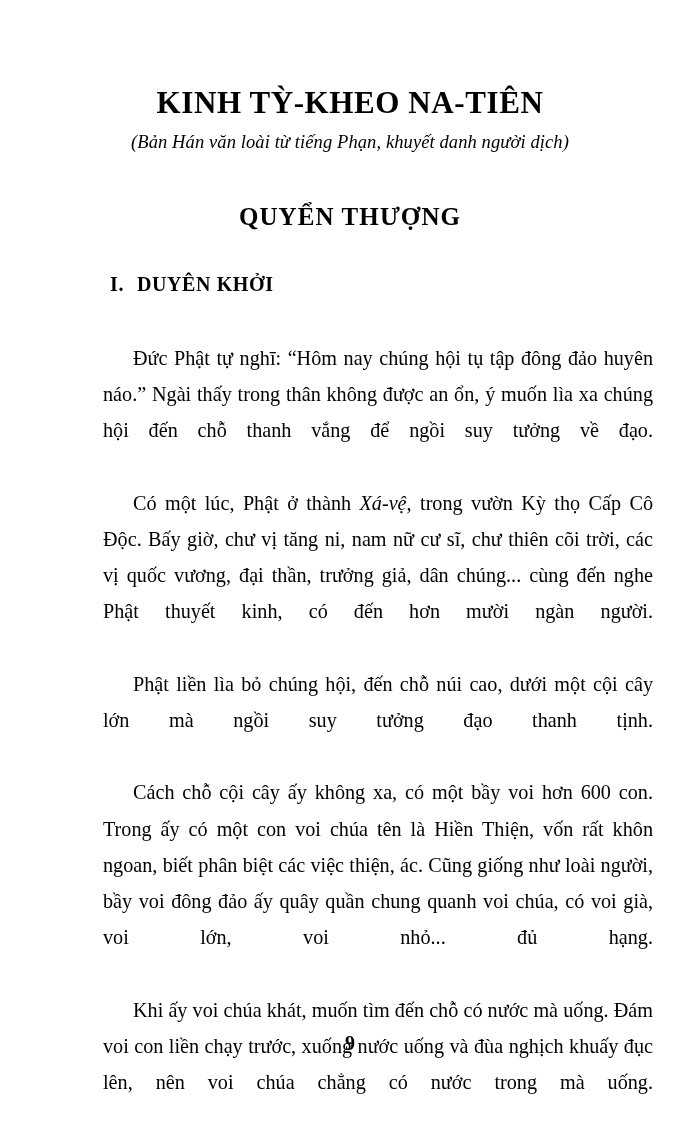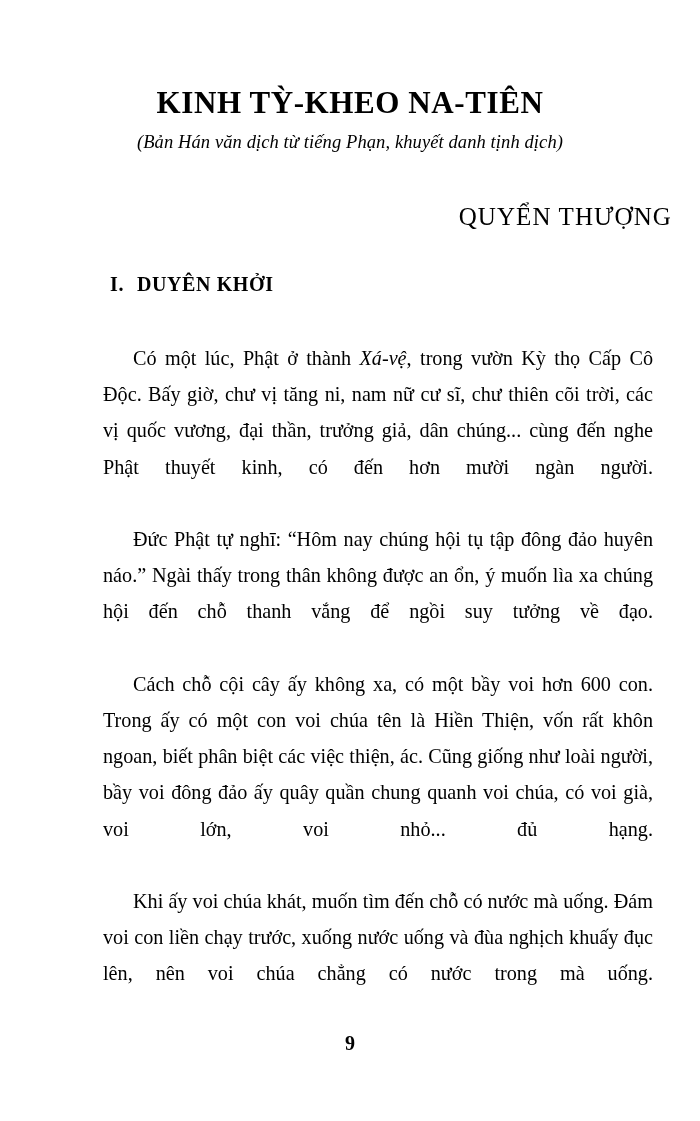--- a/index.html
+++ b/index.html
@@ -47,23 +47,23 @@
     line-height: 1.2;
     letter-spacing: 0.1px;
     white-space: nowrap;
   }
 
   .volume-title {
     position: absolute;
     left: 0;
     right: 0;
     top: 203px;
-    text-align: right;
+    text-align: center;
     font-size: 25px;
-    font-weight: normal;
+    font-weight: bold;
     letter-spacing: 1.1px;
     margin: 0;
   }
 
   
   .section-heading {
     position: absolute;
     left: 82px;
     top: 273px;
     font-size: 20px;
@@ -119,35 +119,36 @@
     font-weight: bold;
   }
 </style>
 </head>
 <body>
 
 <div class="page">
 
   <div class="title-block">
     <h1 class="book-title">KINH TỲ-KHEO NA-TIÊN</h1>
-    <p class="book-subtitle">(Bản Hán văn dịch từ tiếng Phạn, khuyết danh tịnh dịch)</p>
+    <p class="book-subtitle">(Bản Hán văn loài từ tiếng Phạn, khuyết danh người dịch)</p>
   </div>
 
   <h2 class="volume-title">QUYỂN THƯỢNG</h2>
 
   <h3 class="section-heading">
     <span class="sec-num">I.</span><span>DUYÊN KHỞI</span>
   </h3>
 
   <div class="body-text">
 
+    <p>Đức Phật tự nghī: “Hôm nay chúng hội tụ tập đông đảo huyên náo.” Ngài thấy trong thân không được an ổn, ý muốn lìa xa chúng hội đến chỗ thanh vắng để ngồi suy tưởng về đạo.</p>
+
     <p><span>Có một lúc, Phật ở thành </span><span class="it">Xá-vệ</span><span>, trong vườn Kỳ thọ Cấp Cô Độc. Bấy giờ, chư vị tăng ni, nam nữ cư sĩ, chư thiên cõi trời, các vị quốc vương, đại thần, trưởng giả, dân chúng... cùng đến nghe Phật thuyết kinh, có đến hơn mười ngàn người.</span></p>
 
-    <p>Đức Phật tự nghī: “Hôm nay chúng hội tụ tập đông đảo huyên náo.” Ngài thấy trong thân không được an ổn, ý muốn lìa xa chúng hội đến chỗ thanh vắng để ngồi suy tưởng về đạo.</p>
-
+    <p>Phật liền lìa bỏ chúng hội, đến chỗ núi cao, dưới một cội cây lớn mà ngồi suy tưởng đạo thanh tịnh.</p>
 
     <p>Cách chỗ cội cây ấy không xa, có một bầy voi hơn 600 con. Trong ấy có một con voi chúa tên là Hiền Thiện, vốn rất khôn ngoan, biết phân biệt các việc thiện, ác. Cũng giống như loài người, bầy voi đông đảo ấy quây quần chung quanh voi chúa, có voi già, voi lớn, voi nhỏ... đủ hạng.</p>
 
     <p>Khi ấy voi chúa khát, muốn tìm đến chỗ có nước mà uống. Đám voi con liền chạy trước, xuống nước uống và đùa nghịch khuấy đục lên, nên voi chúa chẳng có nước trong mà uống.</p>
 
   </div>
 
   <div class="folio">9</div>
 
 </div>

